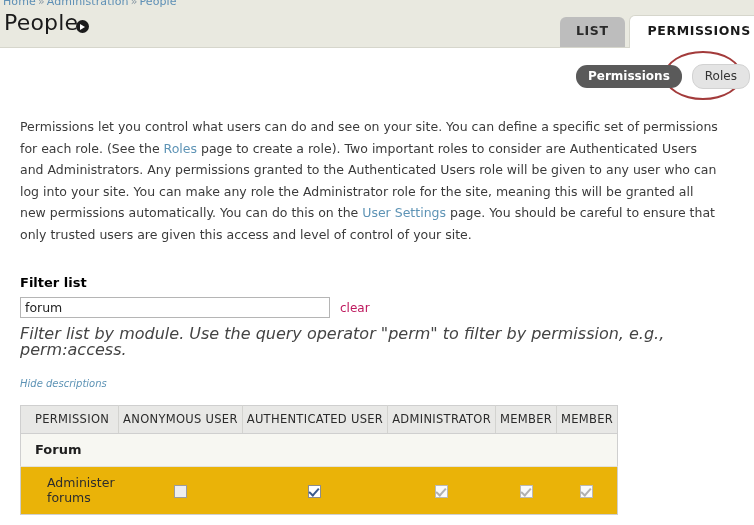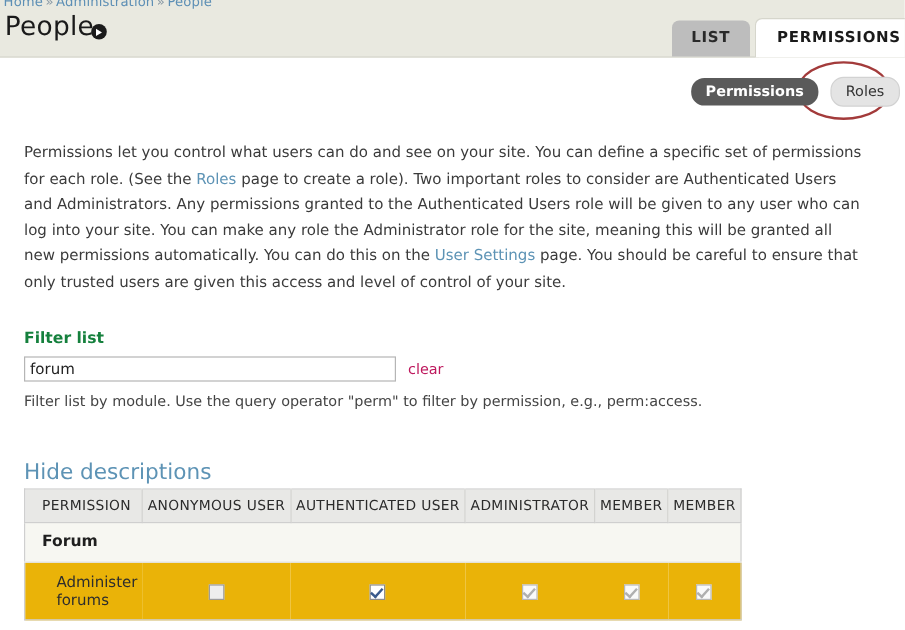--- a/index.html
+++ b/index.html
@@ -166,21 +166,21 @@
   }
   .intro a {
     color: #5d93b5;
     text-decoration: none;
   }
 
   .filter-label {
     margin-top: 30px;
     font-size: 13px;
     font-weight: bold;
-    color: #15803d;
+    color: #000000;
     line-height: 16px;
   }
 
   .filter-row {
     margin-top: 6px;
     display: flex;
     align-items: center;
     gap: 10px;
   }
   .filter-input {
@@ -196,37 +196,39 @@
   }
   .clear-link {
     font-size: 12px;
     color: #be185d;
     text-decoration: none;
     cursor: pointer;
   }
 
   .filter-help {
     margin-top: 8px;
-    font-size: 12px;
+    font-size: 16px;
     color: #444444;
     line-height: 16px;
+    font-style: italic;
   }
 
   .hide-desc {
     display: inline-block;
-    margin-top: 41px;
-    font-size: 18px;
+    margin-top: 20px;
+    font-size: 10px;
     color: #5d93b5;
     text-decoration: none;
     cursor: pointer;
+    font-style: italic;
   }
 
   
   .perm-table {
-    margin-top: 3px;
+    margin-top: 14px;
     width: 566px;
     border-collapse: collapse;
     border: 1px solid #cfcfcf;
     background: #ffffff;
   }
   .perm-table th {
     background: #e8e8e6;
     border-right: 1px solid #d3d3d0;
     border-bottom: 1px solid #cfcfcf;
     font-size: 11.5px;

